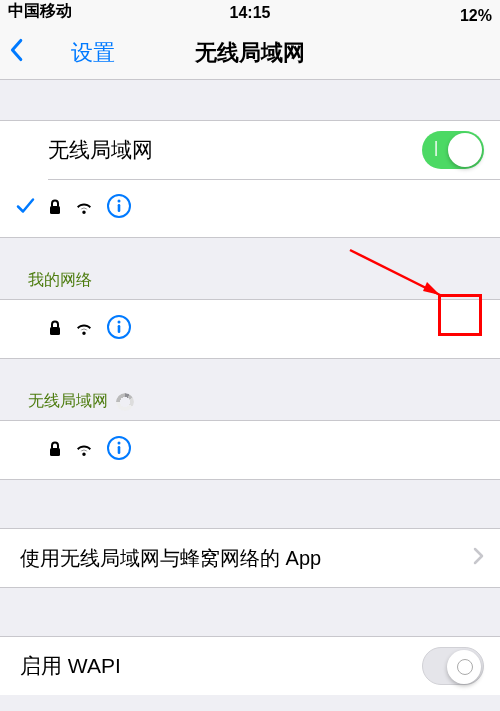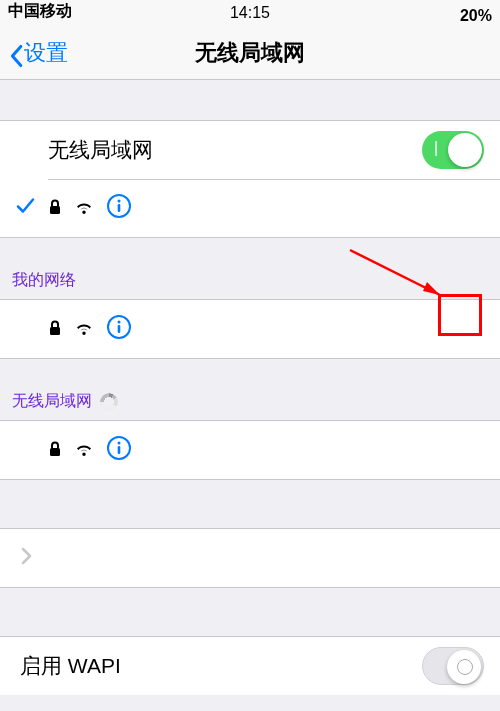--- a/index.html
+++ b/index.html
@@ -19,21 +19,21 @@
     height: 26px;
     background: #f8f8f8;
     display: flex;
     justify-content: space-between;
     align-items: center;
     padding: 0 8px;
     font-size: 16px;
     font-weight: 600;
   }
   .status-left, .status-right { display: flex; align-items: center; gap: 4px; flex-direction: column; }
-  .status-center { position: absolute; left: 0; right: 0; text-align: center; font-weight: 400; pointer-events: none;}
+  .status-center { position: absolute; left: 0; right: 0; text-align: center; font-weight: 700; pointer-events: none;}
   .bars { display: inline-flex; align-items: flex-end; gap: 1px; }
   .bars span { width: 3px; background: #000; display: inline-block; }
   .bars span:nth-child(1){height:5px}
   .bars span:nth-child(2){height:8px}
   .bars span:nth-child(3){height:11px; background:#bbb}
   .bars span:nth-child(4){height:14px; background:#bbb}
   .battery { display: inline-flex; align-items: center; }
   .battery-body { width: 28px; height: 14px; border: 1.5px solid #000; border-radius: 3px; position: relative; }
   .battery-fill { position: absolute; left:1px; top:1px; bottom:1px; width: 85%; background:#000; border-radius:1px;}
   .battery-cap { width: 2px; height: 6px; background:#000; margin-left:1px; border-radius:0 1px 1px 0;}
@@ -42,42 +42,43 @@
   .nav-bar {
     height: 54px;
     background: #f8f8f8;
     border-bottom: 1px solid #c8c7cc;
     display: flex;
     align-items: center;
     position: relative;
   }
   .nav-back {
     display: flex;
-    align-items: flex-end;
+    align-items: flex-start;
     color: #007aff;
     font-size: 22px;
     padding-left: 8px;
     cursor: pointer;
+    gap: 47px;
   }
   .nav-title {
     position: absolute;
     left: 0; right: 0;
     text-align: center;
     font-weight: 600;
     font-size: 22px;
     pointer-events: none;
   }
 
   
   .group-gap { height: 40px; }
   .group-gap-sm { height: 48px; }
   .section-header {
     font-size: 16px;
-    color: #6d28d9;
-    padding: 0 16px 8px 12px;
+    color: #4d7c0f;
+    padding: 0 16px 8px 28px;
     display: flex;
     align-items: center;
     gap: 8px;
   }
 
   .row {
     background: #fff;
     display: flex;
     align-items: center;
     min-height: 58px;
@@ -158,21 +159,21 @@
   <div class="status-center">14:15</div>
   <div class="status-right">
     <span>
       <svg width="16" height="16" viewBox="0 0 16 16">
           <circle cx="8" cy="8" r="6.5" fill="none" stroke="#000" stroke-width="1.3"></circle>
           <path d="M8 5v-1l-2 2" fill="none" stroke="#000" stroke-width="1" stroke-linecap="round"></path>
           <rect x="6.3" y="7" width="3.4" height="3" rx="0.5" fill="#000"></rect>
           <path d="M6.8 7V6c0-.7.5-1.2 1.2-1.2S9.2 5.3 9.2 6v1" fill="none" stroke="#000" stroke-width="1"></path>
         </svg>
     </span>
-    <span>20%</span>
+    <span>12%</span>
     <span class="battery">
       <span class="battery-body">
           <span class="battery-fill"></span>
         </span>
         <span class="battery-cap"></span>
     </span>
   </div>
 </div>
 
 <div class="nav-bar">
@@ -276,20 +277,21 @@
             <rect x="11.7" y="11" width="2.6" height="8" rx="1.3" fill="#007aff"></rect>
           </svg>
       </span>
     </div>
   </div>
 </div>
 
 <div class="group-gap-sm"></div>
 <div class="group">
   <div class="row full">
+    <span class="row-label" style="font-size:20px">使用无线局域网与蜂窝网络的 App</span>
     <span class="chevron-right">
       <svg width="12" height="18" viewBox="0 0 12 18">
           <path d="M3 2l7 7-7 7" fill="none" stroke="#c7c7cc" stroke-width="2.5" stroke-linecap="round" stroke-linejoin="round"></path>
         </svg>
     </span>
   </div>
 </div>
 
 <div class="group-gap-sm"></div>
 <div class="group" style="border-bottom:none">

